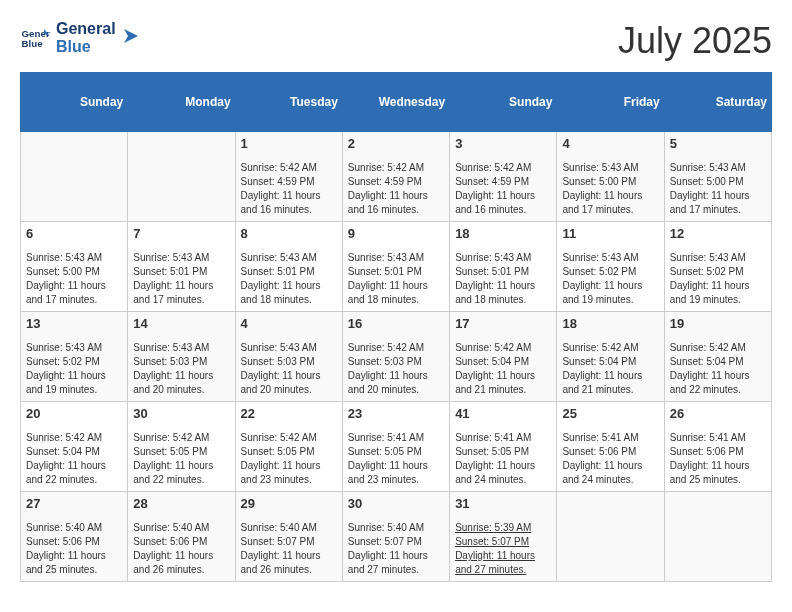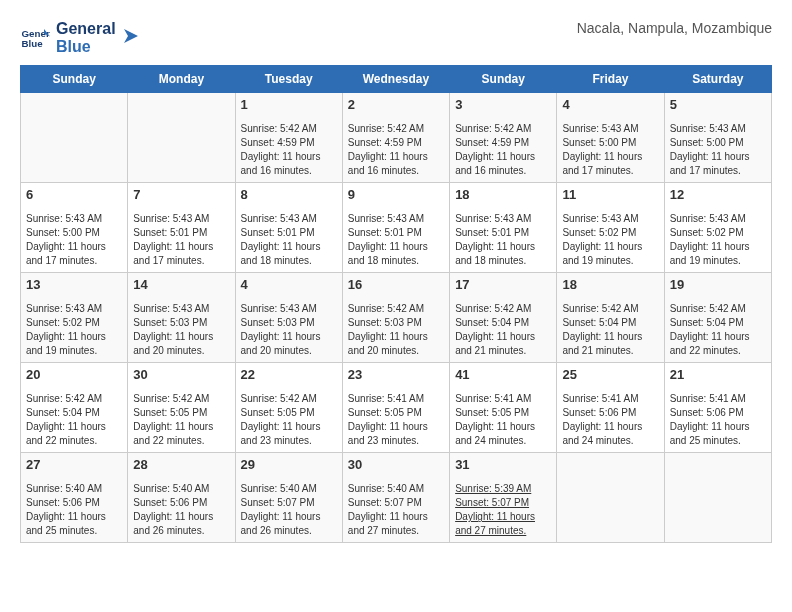--- a/index.html
+++ b/index.html
@@ -38,22 +38,22 @@
       color: #555;
     }
     table {
       width: 100%;
       border-collapse: collapse;
       font-size: 11px;
     }
     thead tr th {
       background-color: #2e6db4;
       color: #fff;
-      padding: 6px 4px;
-      text-align: center;
+      padding: 22px 4px;
+      text-align: right;
       font-size: 12px;
       font-weight: bold;
       border: 1px solid #2e6db4;
     }
     tbody tr td {
       border: 1px solid #ccc;
       vertical-align: top;
       padding: 4px 5px;
       height: 80px;
       width: 107px;
@@ -92,21 +92,21 @@
     </svg>
     <div style="display:flex;flex-direction:column;margin-left:4px;">
       <span style="font-size:16px;font-weight:bold;color:#1a3c6e;line-height:1.1;">General</span>
       <span style="font-size:16px;font-weight:bold;color:#2e6db4;line-height:1.1;">Blue</span>
     </div>
     <svg width="22" height="22" viewBox="0 0 22 22" style="margin-left:2px;margin-top:-4px;">
       <polygon points="6,4 20,11 6,18 10,11" fill="#2e6db4"></polygon>
     </svg>
   </div>
   <div class="title-block">
-    <div class="subtitle">Nacala, Nampula, Mozambique</div>
+    <div class="month-title">July 2025</div>
   </div>
 </div>
 
 <table>
   <thead>
     <tr>
     <th>Sunday</th>
         <th>Monday</th>
         <th>Tuesday</th>
         <th>Wednesday</th>
@@ -269,21 +269,21 @@
 Sunset: 5:05 PM
 Daylight: 11 hours and 24 minutes.</div>
         </td>
         <td>
           <div class="day-num">25</div>
           <div class="day-info" style="white-space: pre-line;">Sunrise: 5:41 AM
 Sunset: 5:06 PM
 Daylight: 11 hours and 24 minutes.</div>
         </td>
         <td>
-          <div class="day-num">21</div>
+          <div class="day-num">26</div>
           <div class="day-info" style="white-space: pre-line;">Sunrise: 5:41 AM
 Sunset: 5:06 PM
 Daylight: 11 hours and 25 minutes.</div>
         </td>
       </tr>
       <tr>
         <td>
           <div class="day-num">27</div>
           <div class="day-info" style="white-space: pre-line;">Sunrise: 5:40 AM
 Sunset: 5:06 PM

